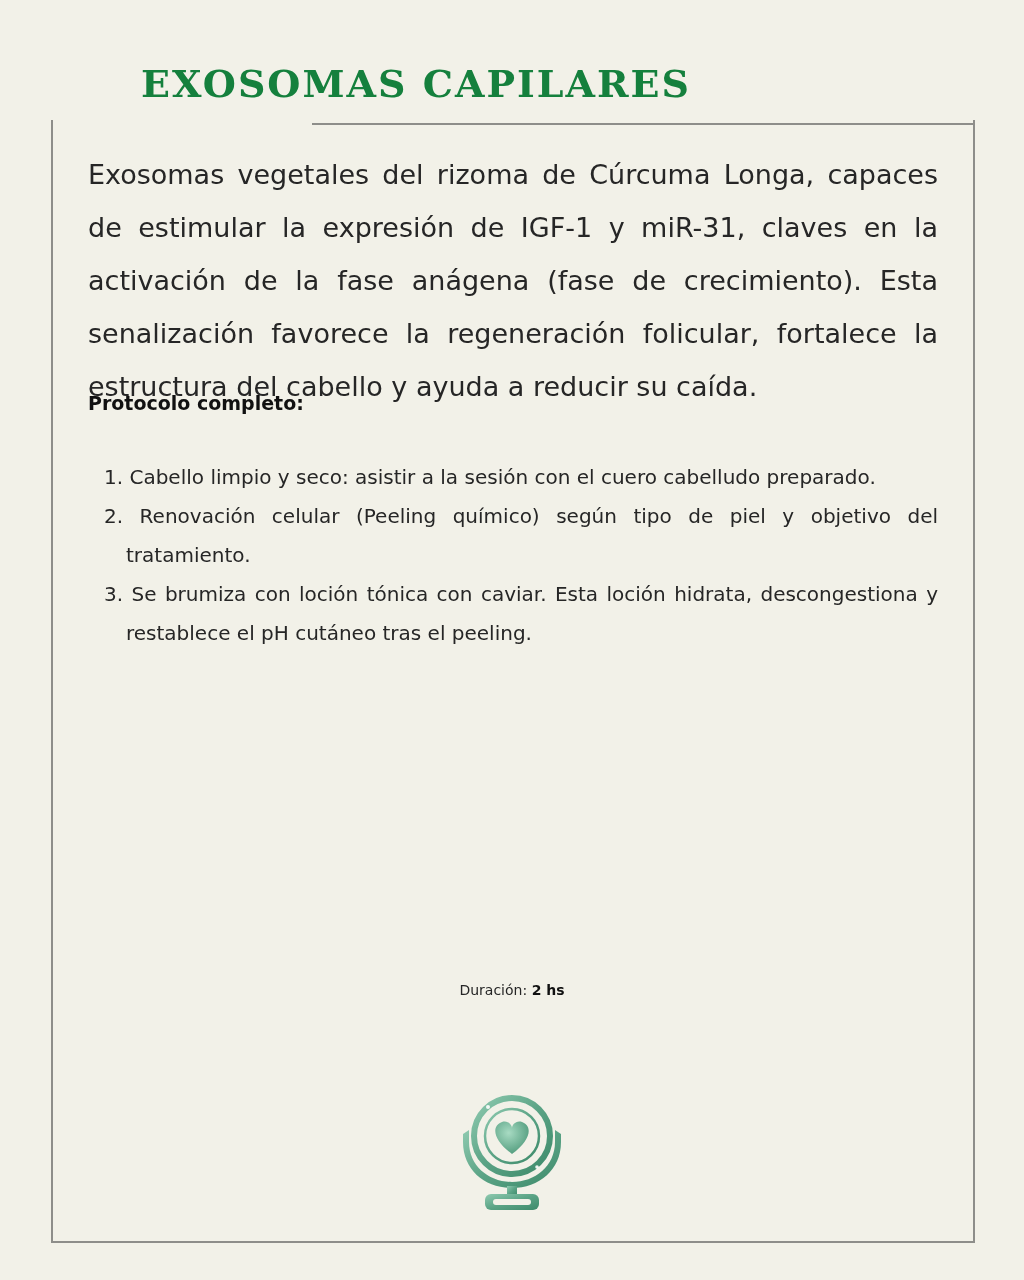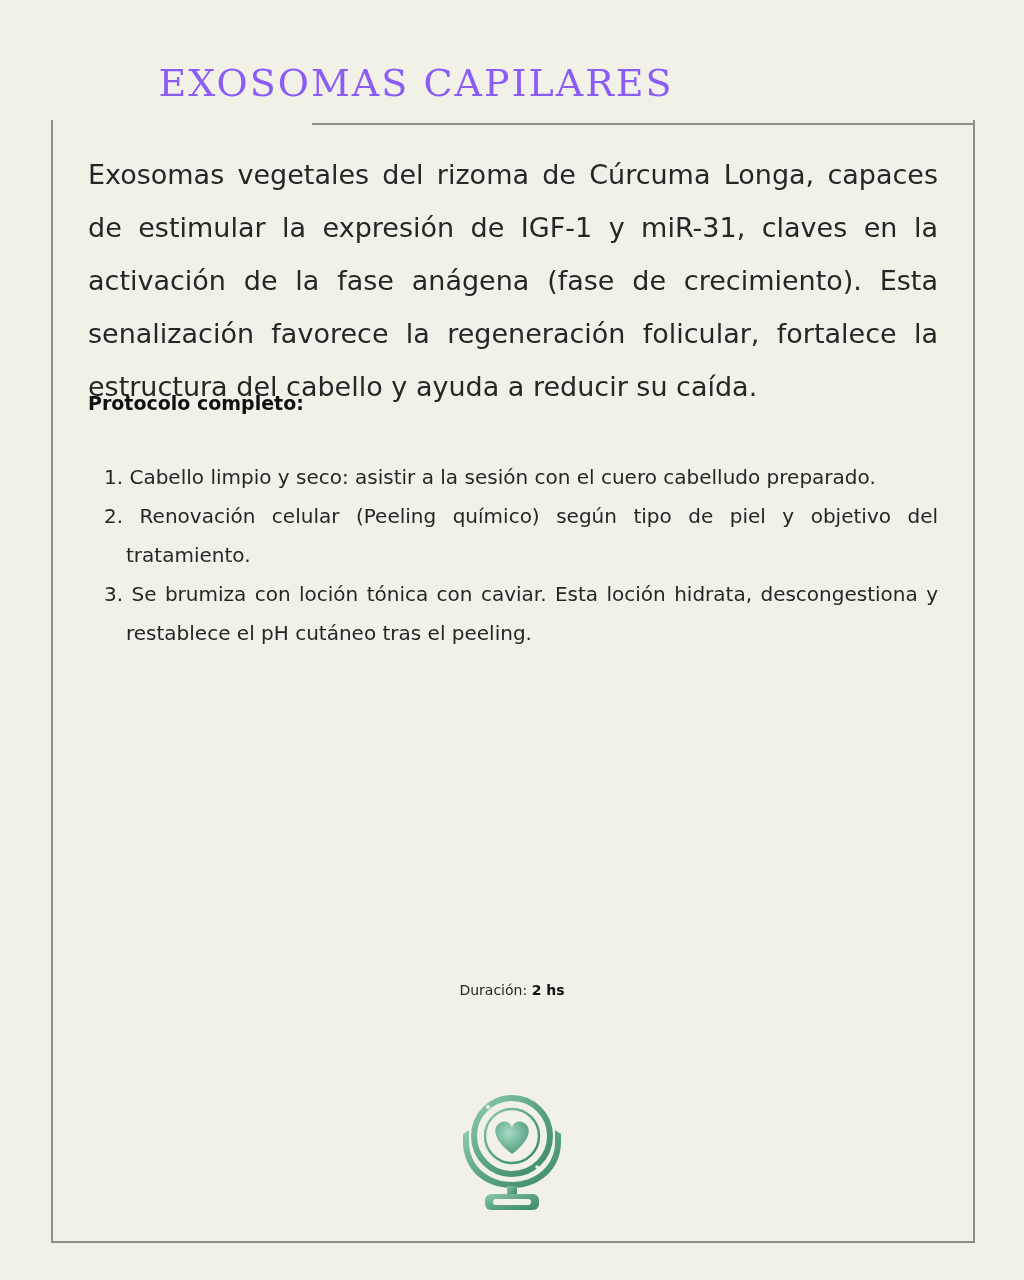--- a/index.html
+++ b/index.html
@@ -8,24 +8,24 @@
       background: #f2f1e8;
       position: relative;
       overflow: hidden;
       font-family: "DejaVu Sans", sans-serif;
       color: #222;
     }
     .title {
       position: absolute; left: 0; top: 36px; width: 832px;
       text-align: center;
       font-family: "DejaVu Serif", serif;
-      font-weight: normal;
+      font-weight: bold;
       font-size: 38px;
       letter-spacing: 2px;
-      color: #8b5cf6;
+      color: #15803d;
     }
     .frame-line { position: absolute; background: #8e8e8a; }
     .line-left { left: 51px; top: 120px; width: 2px; height: 1123px; }
     .line-right { left: 973px; top: 120px; width: 2px; height: 1123px; }
     .line-top { left: 312px; top: 123px; width: 663px; height: 2px; }
     .line-bottom { left: 51px; top: 1241px; width: 924px; height: 2px; }
 
     .intro {
       position: absolute; left: 88px; top: 148px; width: 850px;
       font-size: 27px; line-height: 53px;

